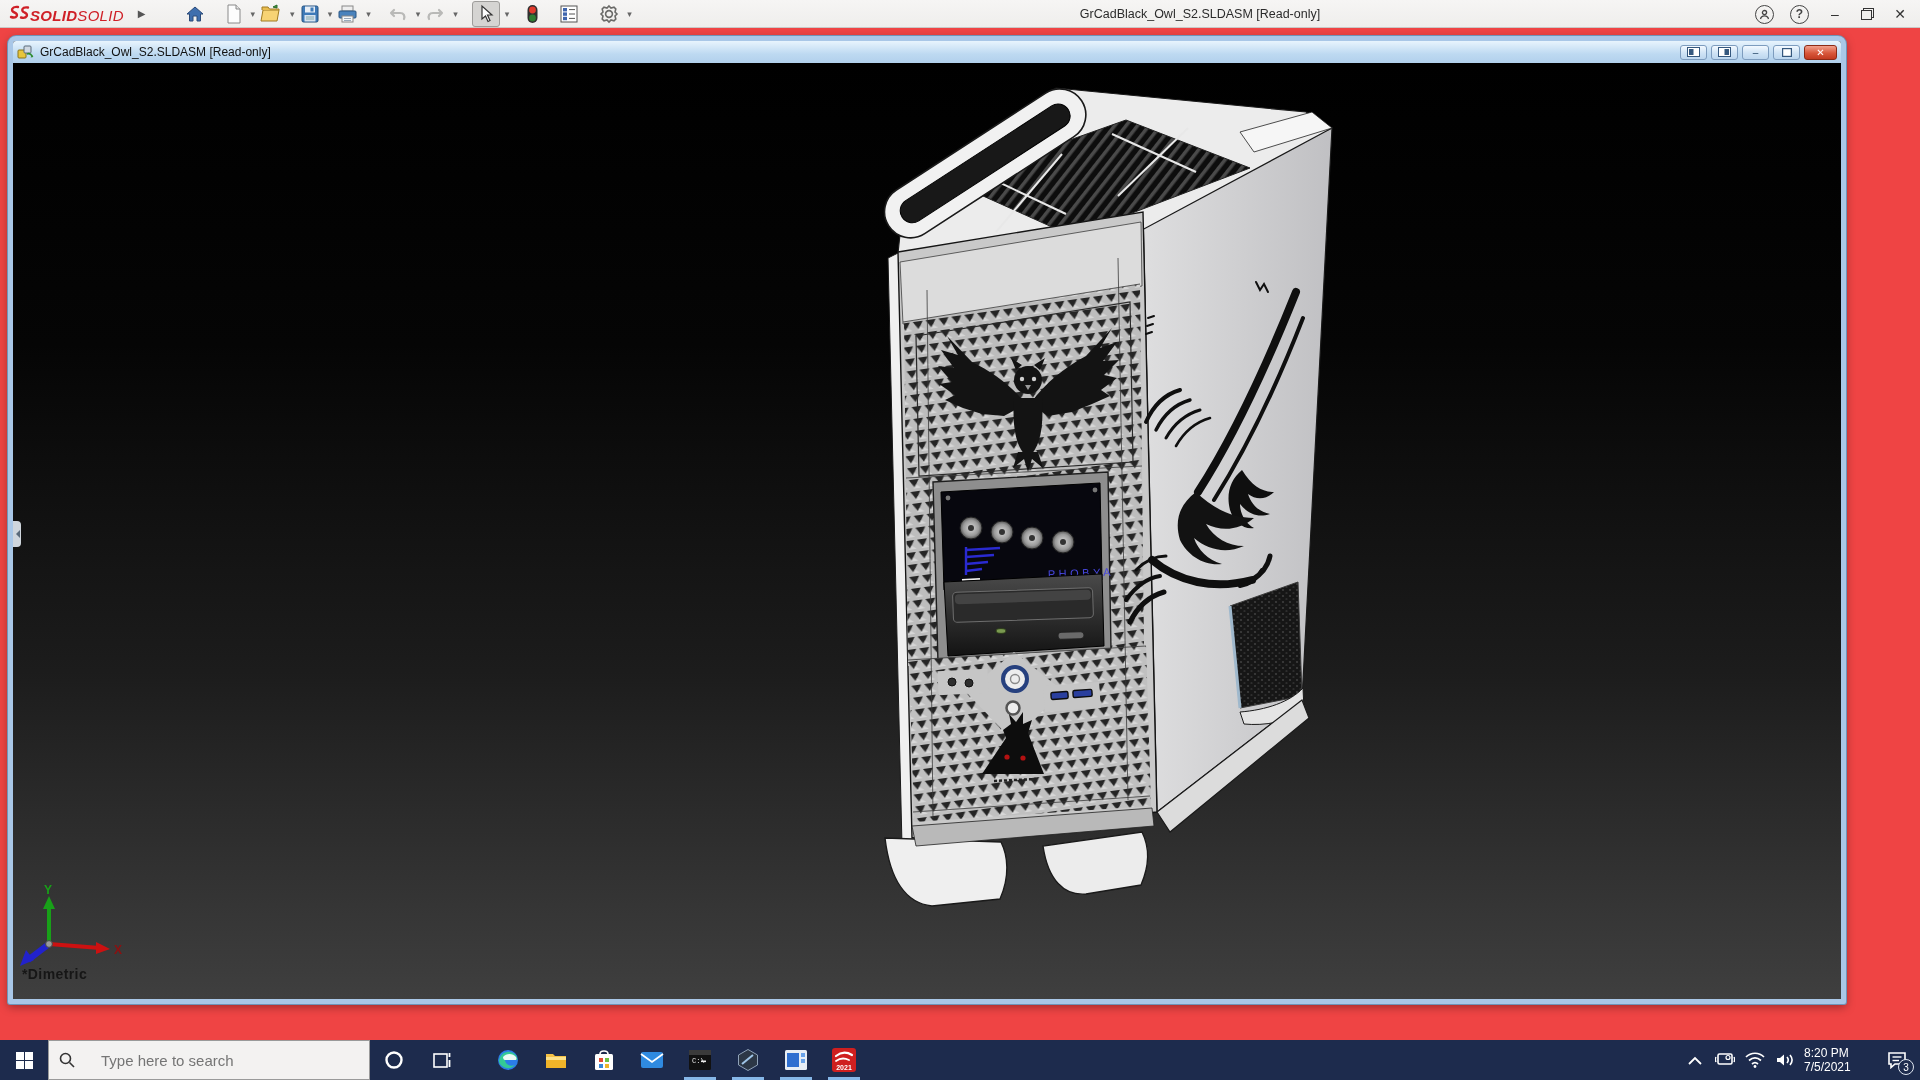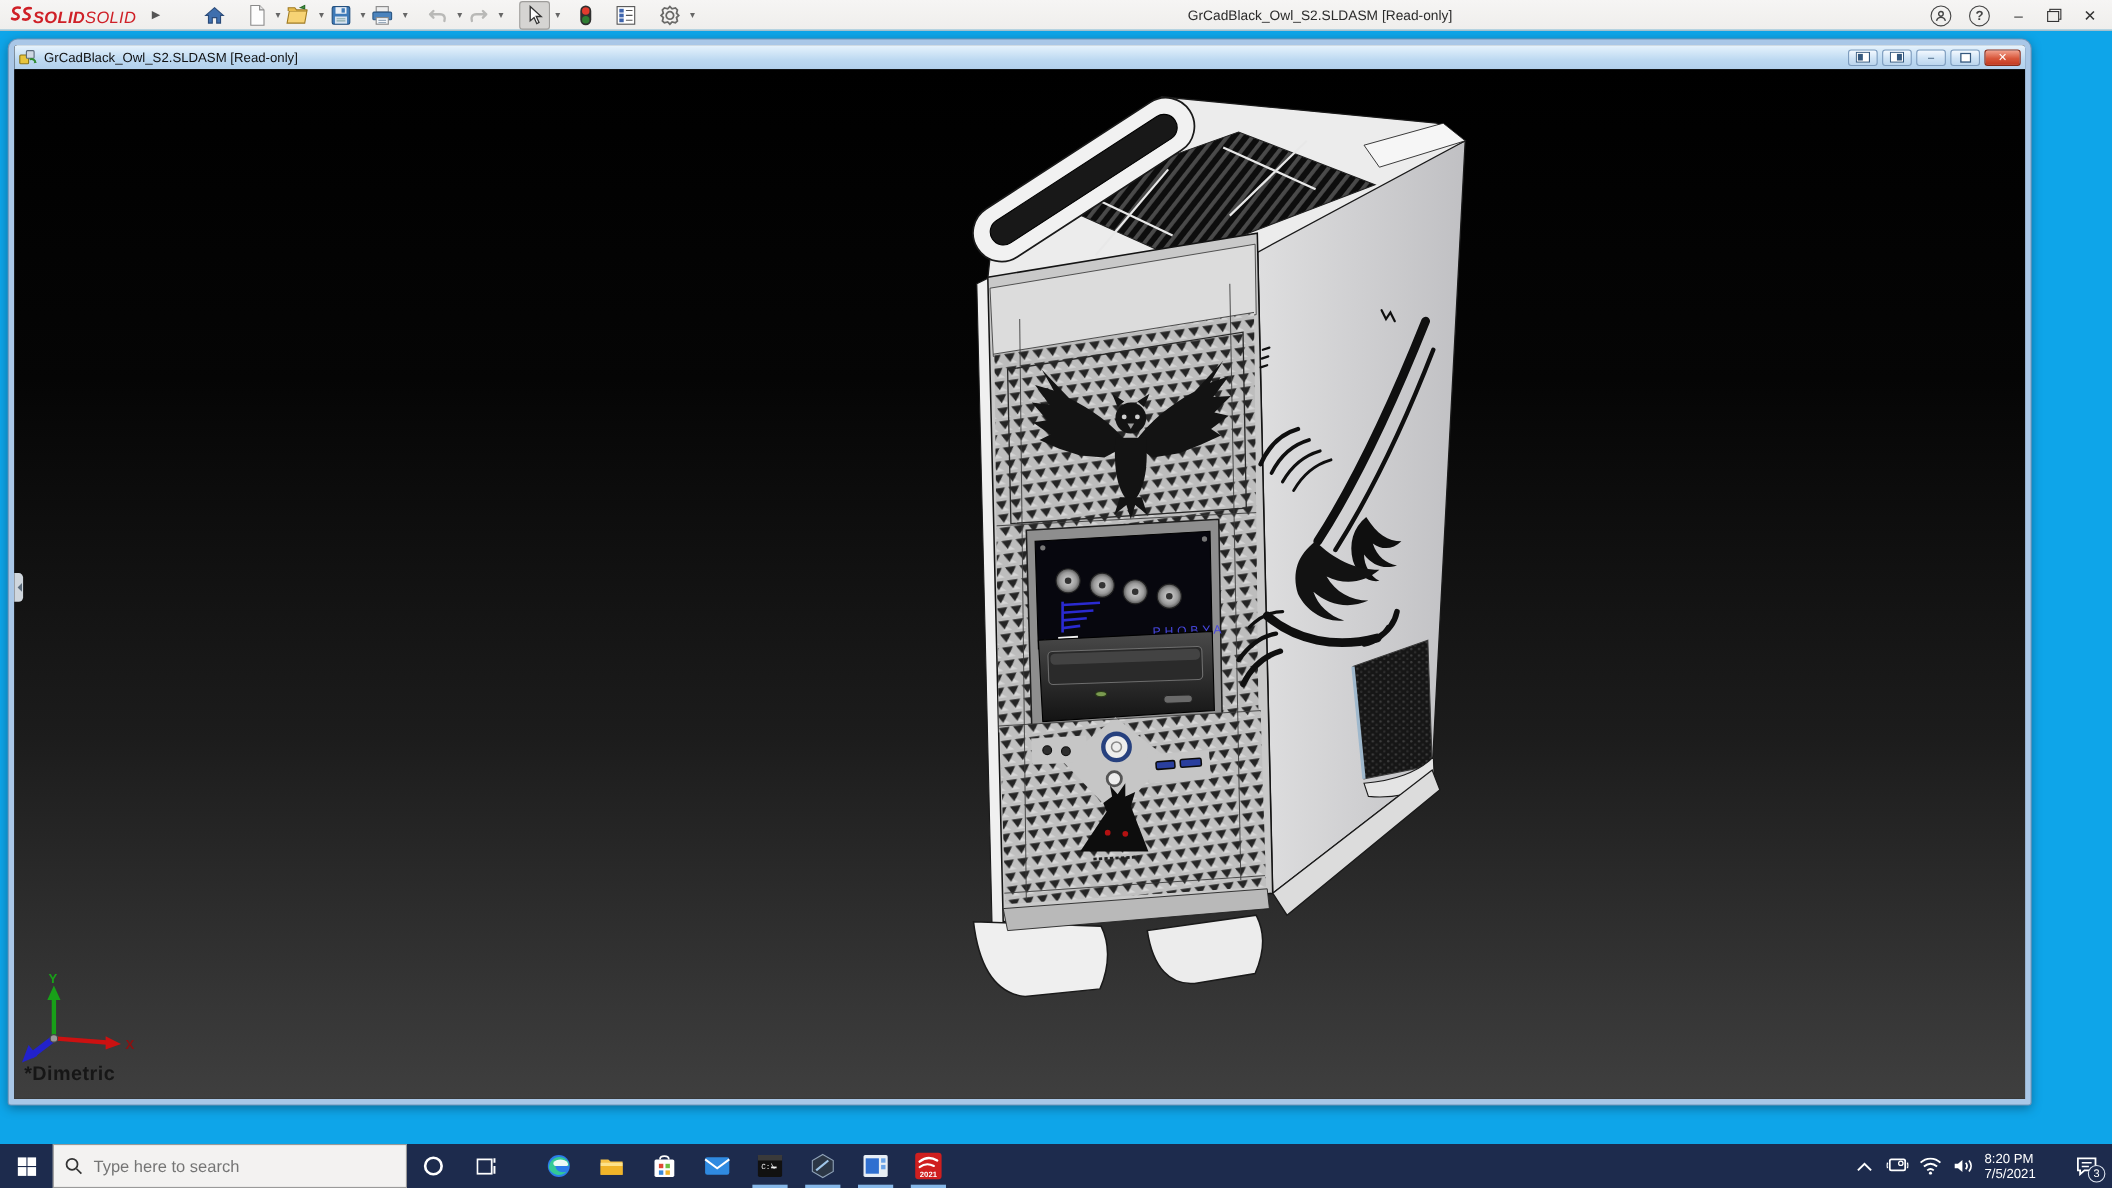--- a/index.html
+++ b/index.html
@@ -1,18 +1,18 @@
 <!DOCTYPE html>
 <html><head>
 <meta charset="utf-8">
 <style>
   * { margin:0; padding:0; box-sizing:border-box; }
   html,body { width:1920px; height:1080px; overflow:hidden; background:#000; }
   body { font-family:"Liberation Sans","DejaVu Sans",sans-serif; }
-  .screen { position:relative; width:1920px; height:1080px; background:#0ea5e9; overflow:hidden; }
+  .screen { position:relative; width:1920px; height:1080px; background:#ef4444; overflow:hidden; }
 
   
   .titlebar { position:absolute; top:0; left:0; width:1920px; height:28px;
     background:linear-gradient(#f6f5f4,#efeeec); border-bottom:1px solid #c9c8c6;
     display:flex; align-items:center; z-index:40; }
   .brand { display:flex; align-items:baseline; margin-left:8px; color:#cf2027; white-space:nowrap; }
   .brand .solid { font-weight:bold; font-style:italic; font-size:15px; letter-spacing:.3px; }
   .brand .works { font-weight:normal; font-style:italic; font-size:15px; letter-spacing:.3px; }
   .brand-caret { color:#555; font-size:10px; margin:0 10px 0 14px; }
   .tb-icons { display:flex; align-items:center; gap:2px; margin-left:26px; }
@@ -40,32 +40,32 @@
     display:flex; align-items:center; padding:0 4px; }
   .doc-title { font-size:12px; color:#111; margin-left:6px; white-space:nowrap; }
   .doc-ctrls { margin-left:auto; display:flex; gap:4px; align-items:center; }
   .dbtn { width:27px; height:15px; border:1px solid #7d9cbe; border-radius:3px;
     background:linear-gradient(#f3f9ff,#cfe3f5 55%,#bcd6ee);
     display:flex; align-items:center; justify-content:center; font-size:10px; color:#2a4a6a; }
   .dbtn.close { width:33px; background:linear-gradient(#f2a08c,#d8573b 55%,#c23a20);
     border-color:#8c2a16; color:#fff; font-weight:bold; }
   .doc-view { position:relative; flex:1; background:linear-gradient(180deg,#000 0%,#050505 30%,#1c1c1c 65%,#3f3f3f 100%); }
 
-  .dimetric { position:absolute; left:9px; bottom:12px; font-size:18px; font-weight:bold;
+  .dimetric { position:absolute; left:9px; bottom:12px; font-size:14px; font-weight:bold;
     color:#161616; letter-spacing:.4px; }
   .collapse-tab { position:absolute; left:-1px; top:458px; width:9px; height:26px;
     background:#cfd6dd; border-radius:0 4px 4px 0; display:flex; align-items:center; justify-content:center; }
   .collapse-tab::before { content:""; width:0; height:0; border:4px solid transparent; border-right-color:#5a6a7a; margin-right:1px; }
 
   
   .taskbar { position:absolute; left:0; bottom:0; width:1920px; height:40px; background:#1d2b4d;
     display:flex; align-items:center; z-index:50; }
   .start { width:48px; height:40px; display:flex; align-items:center; justify-content:center; }
   .search-box { width:322px; height:40px; background:#f3f2f1; border:1px solid #9a9a9a;
-    display:flex; align-items:center; padding:0 10px; gap:10px; }
+    display:flex; align-items:center; padding:0 10px; gap:26px; }
   .search-box input { border:none; outline:none; background:transparent; font-size:15px; color:#111; width:250px;
     font-family:"Liberation Sans",sans-serif; }
   .tb-app { width:48px; height:40px; display:flex; align-items:center; justify-content:center; position:relative; }
   .tb-app .indicator { position:absolute; bottom:0; left:8px; width:32px; height:3px; background:#86b7e8; }
   .tray { margin-left:auto; display:flex; align-items:center; height:40px; }
   .tray-ic { width:30px; height:40px; display:flex; align-items:center; justify-content:center; }
   .clock { width:74px; text-align:left; color:#fff; font-size:12px; line-height:14px; padding:0 4px; }
   .notif { position:relative; width:46px; height:40px; display:flex; align-items:center; justify-content:center; }
   .notif-badge { position:absolute; right:6px; bottom:5px; width:16px; height:16px; border:1.5px solid #dfe6f0;
     border-radius:50%; background:#1d2b4d; color:#fff; font-size:10px; display:flex; align-items:center; justify-content:center; }

